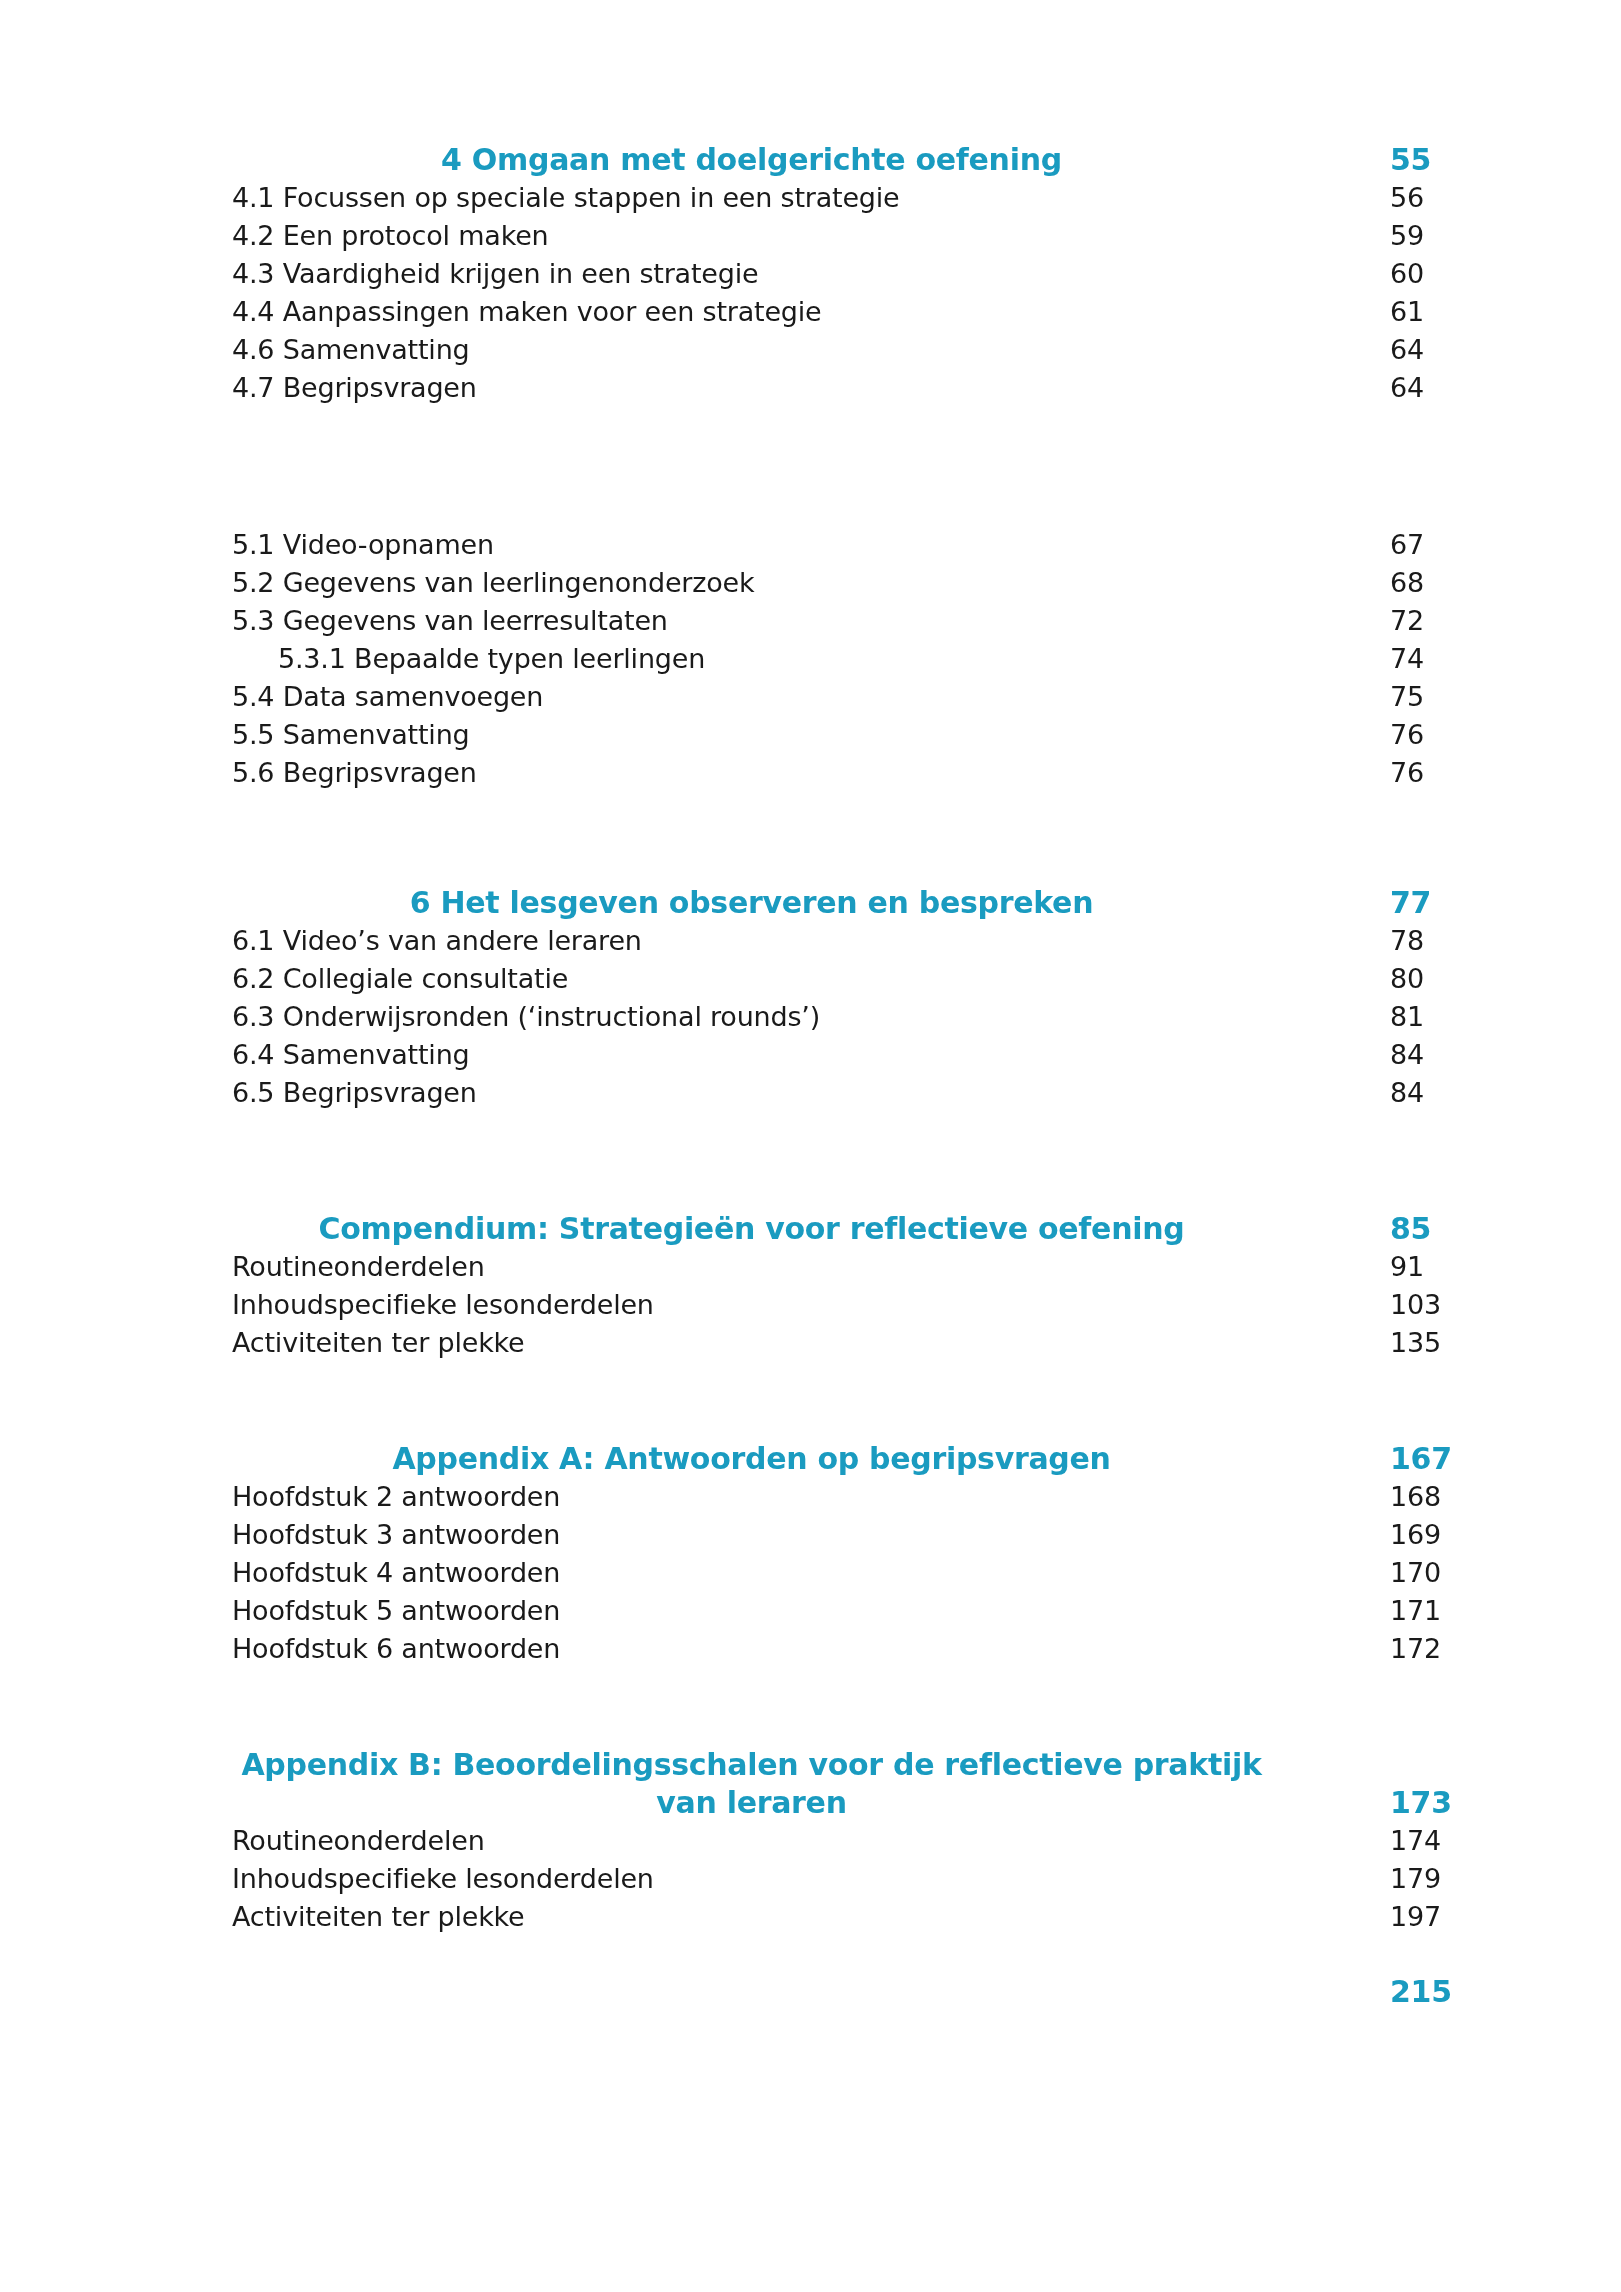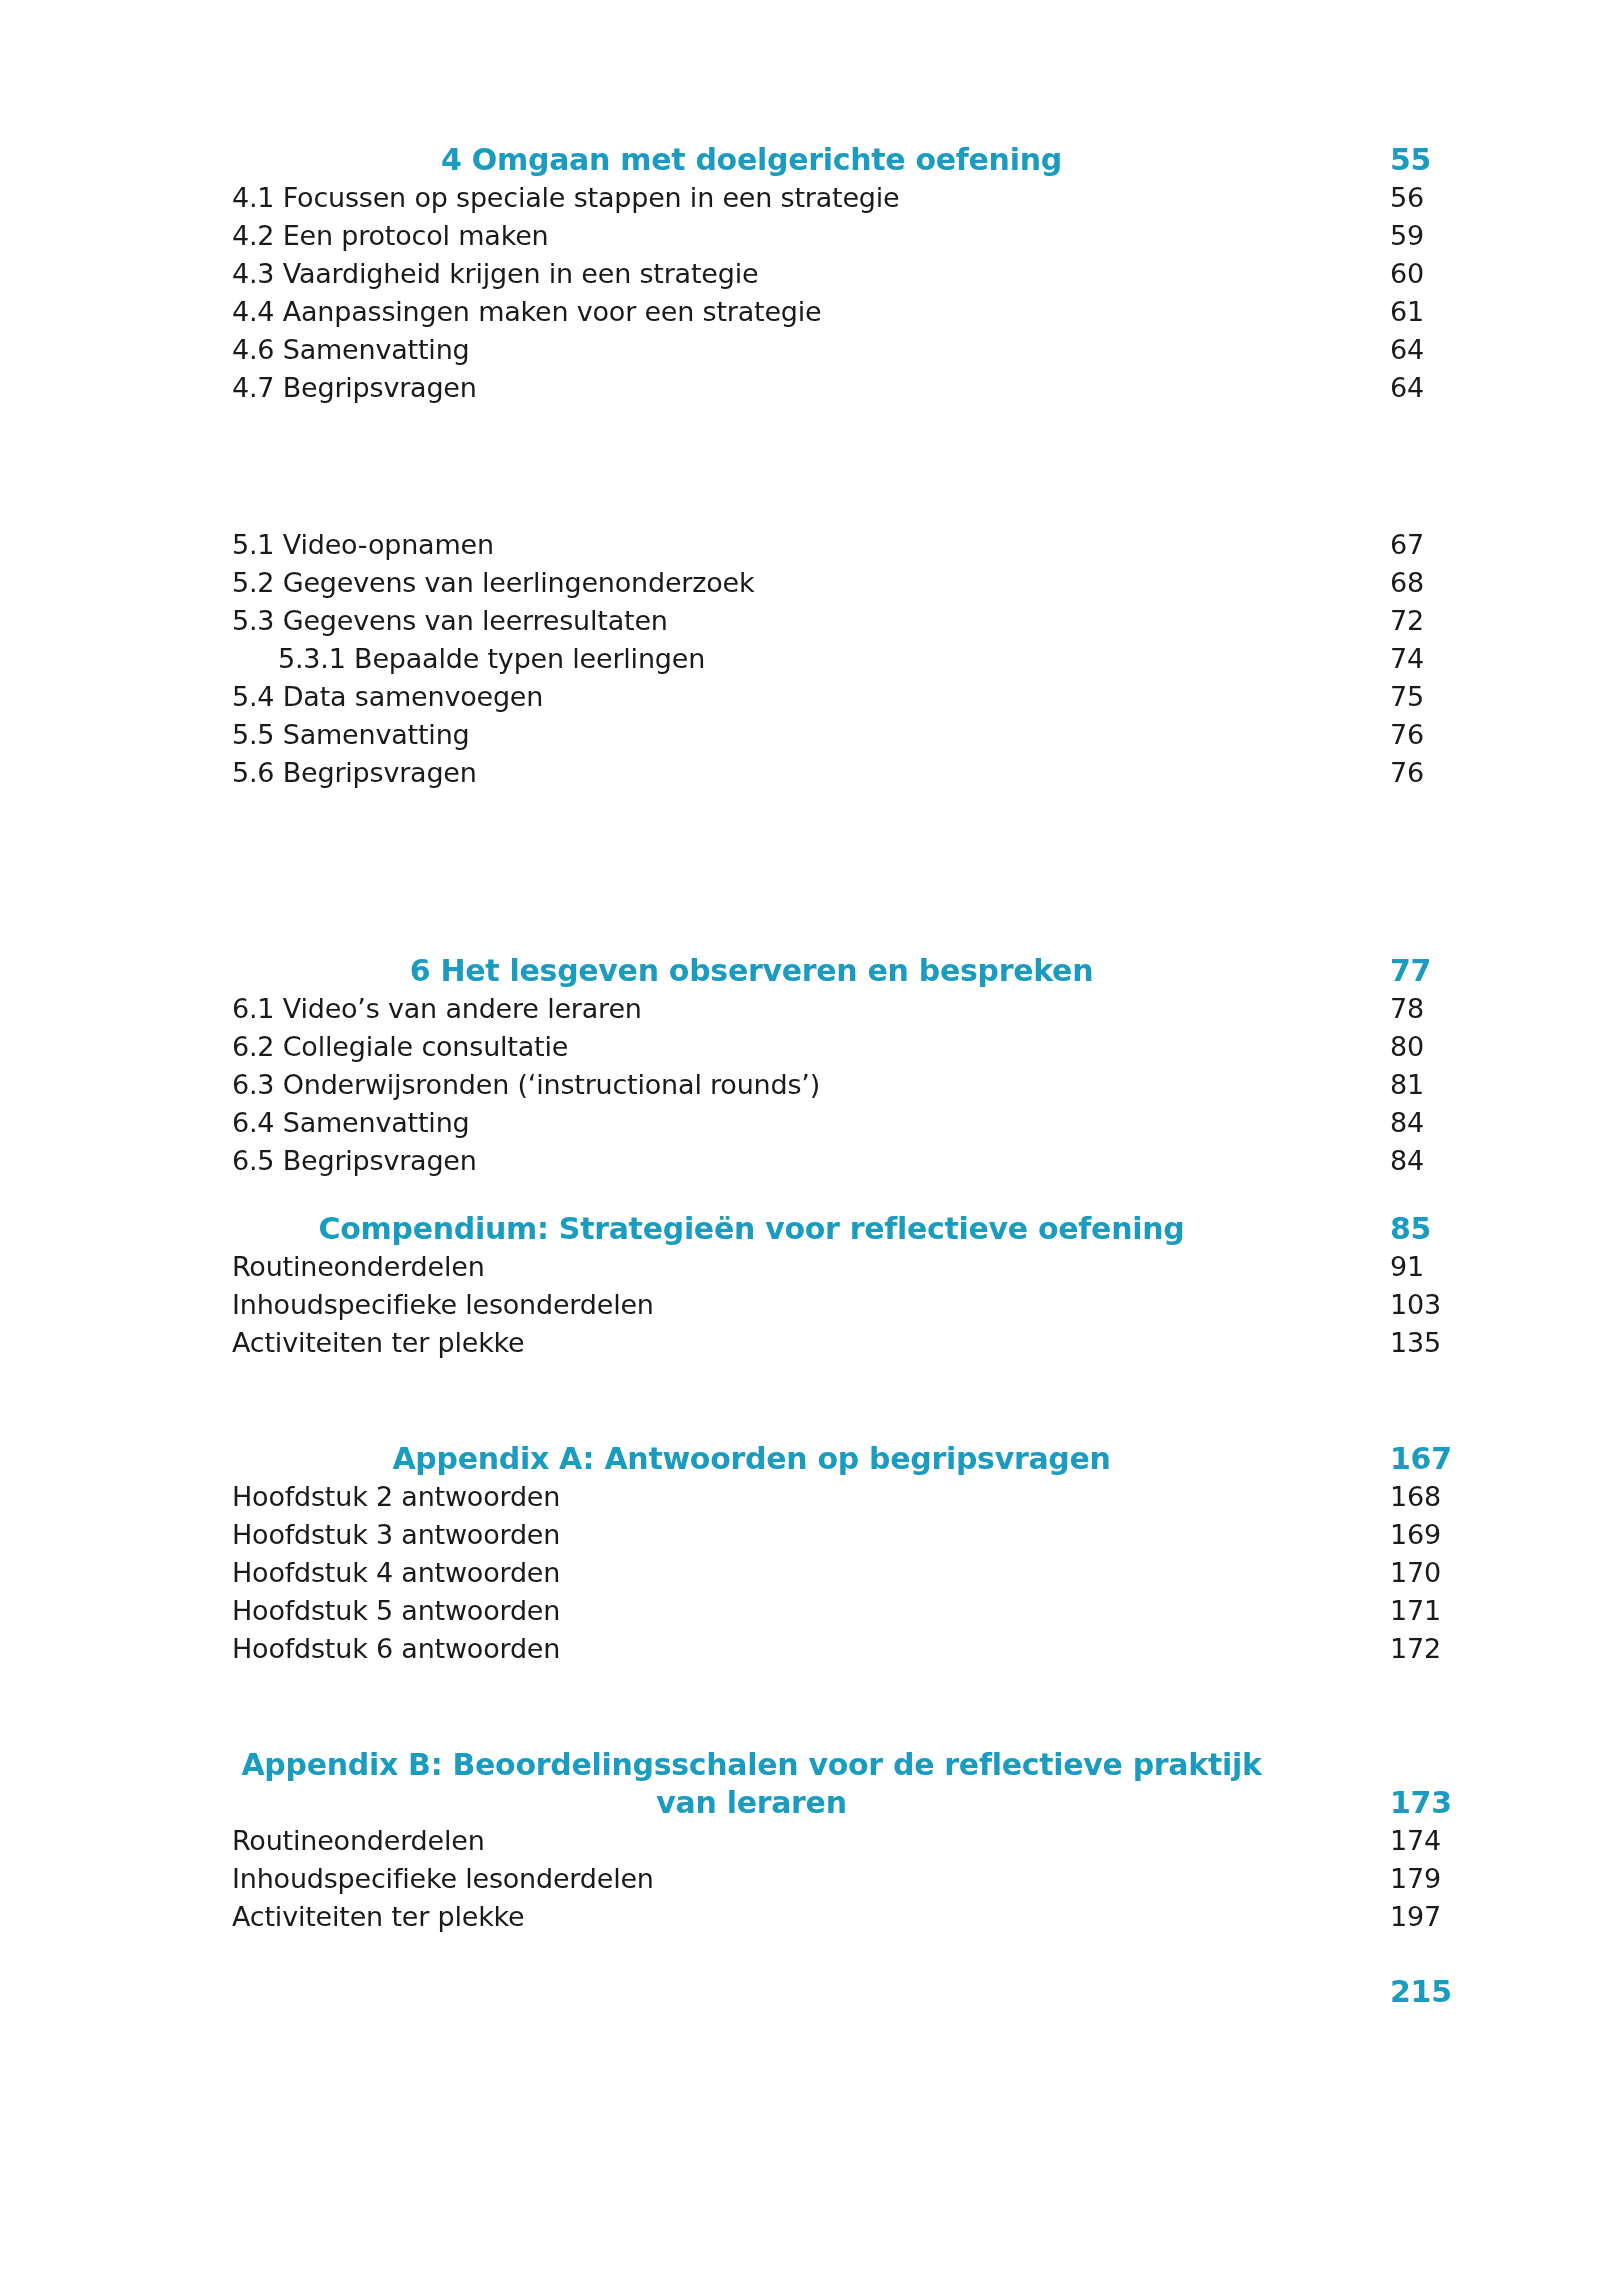--- a/index.html
+++ b/index.html
@@ -37,21 +37,21 @@
   <div class="section" style="top:526px">
     <div class="row"><span class="label">5.1 Video-opnamen</span><span class="page">67</span></div>
     <div class="row"><span class="label">5.2 Gegevens van leerlingenonderzoek</span><span class="page">68</span></div>
     <div class="row"><span class="label">5.3 Gegevens van leerresultaten</span><span class="page">72</span></div>
     <div class="row sub"><span class="label">5.3.1 Bepaalde typen leerlingen</span><span class="page">74</span></div>
     <div class="row"><span class="label">5.4 Data samenvoegen</span><span class="page">75</span></div>
     <div class="row"><span class="label">5.5 Samenvatting</span><span class="page">76</span></div>
     <div class="row"><span class="label">5.6 Begripsvragen</span><span class="page">76</span></div>
   </div>
 
-  <div class="section" style="top:952px">
+  <div class="section" style="top:884px">
     <div class="heading">
       <span class="title">6 Het lesgeven observeren en bespreken</span>
       <span class="page">77</span>
     </div>
     <div class="row"><span class="label">6.1 Video’s van andere leraren</span><span class="page">78</span></div>
     <div class="row"><span class="label">6.2 Collegiale consultatie</span><span class="page">80</span></div>
     <div class="row"><span class="label">6.3 Onderwijsronden (‘instructional rounds’)</span><span class="page">81</span></div>
     <div class="row"><span class="label">6.4 Samenvatting</span><span class="page">84</span></div>
     <div class="row"><span class="label">6.5 Begripsvragen</span><span class="page">84</span></div>
   </div>

